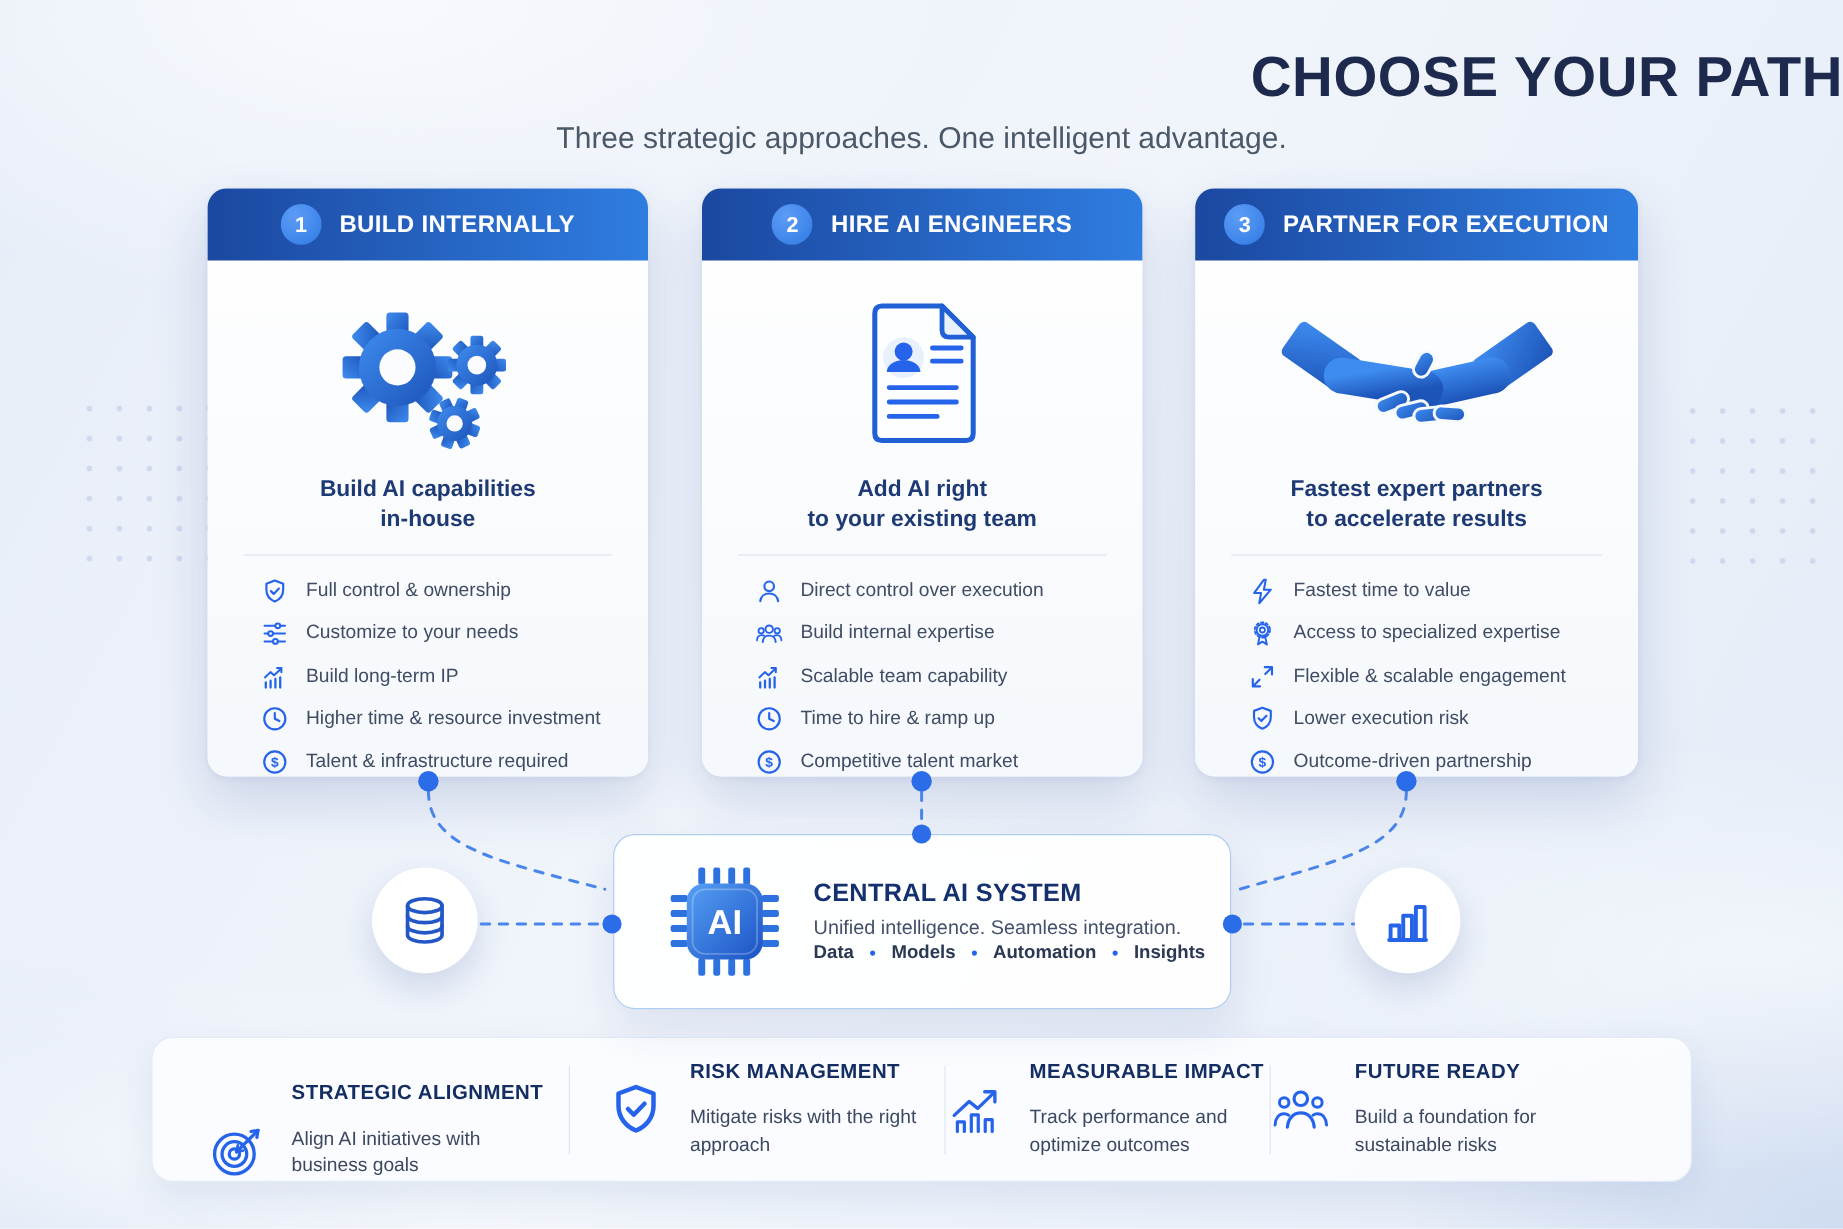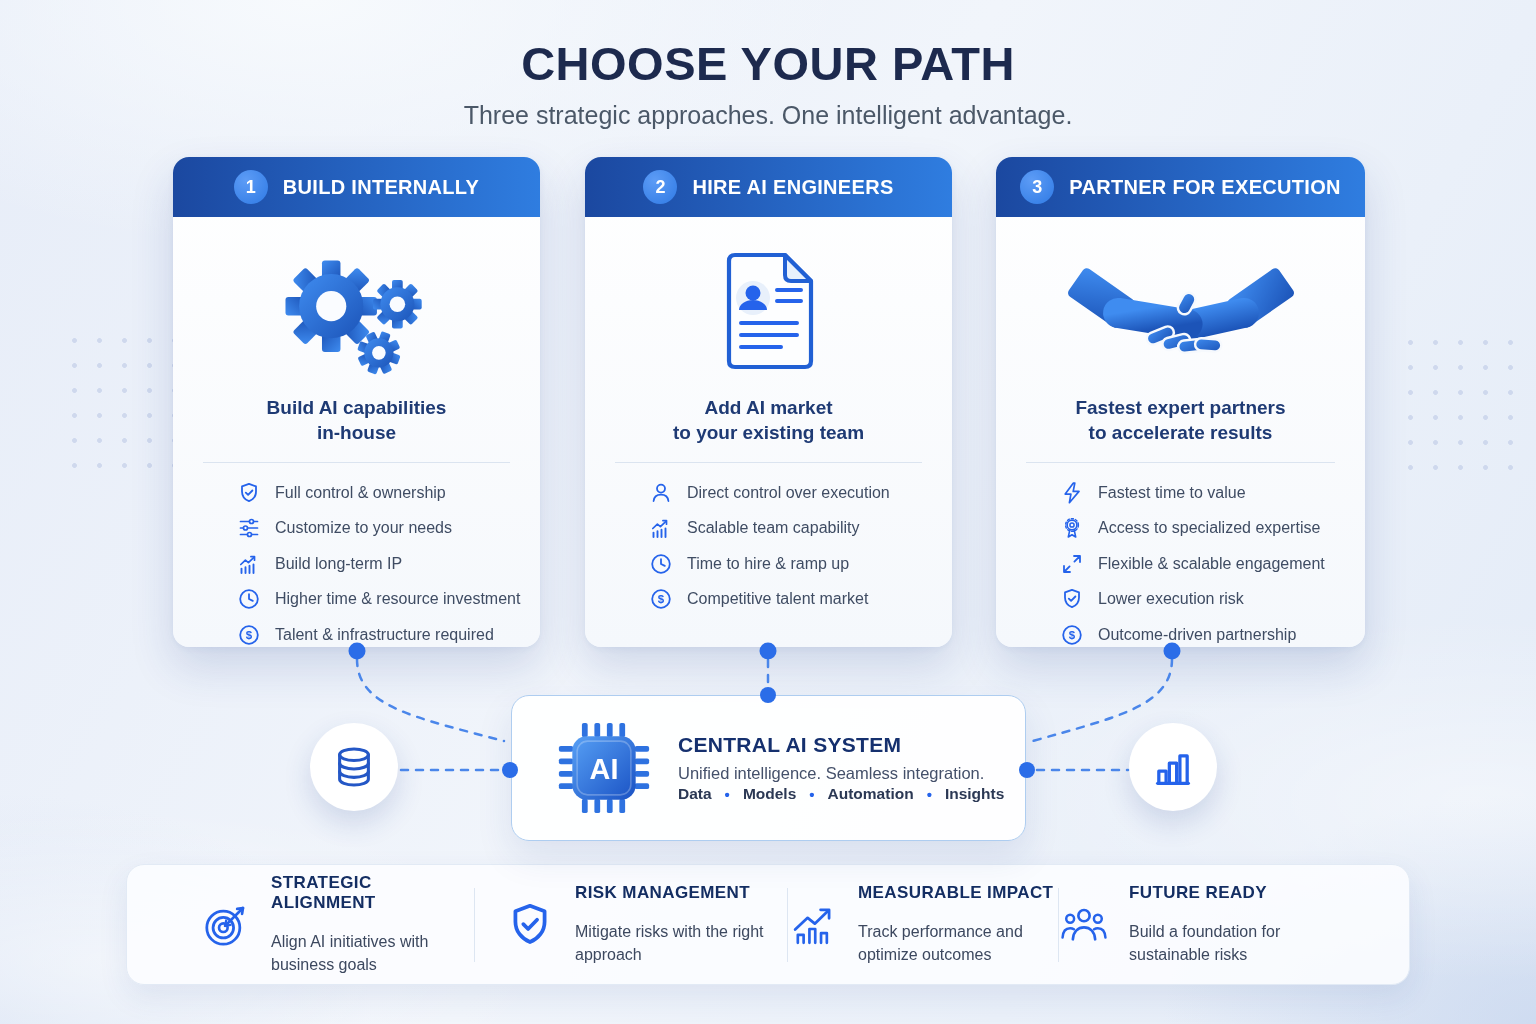--- a/index.html
+++ b/index.html
@@ -20,21 +20,21 @@
   .dotgrid {
     position: absolute;
     background-image: radial-gradient(#b9c6e4 2.1px, rgba(185,198,228,0) 2.7px);
     background-size: 25px 25px; opacity: .55;
   }
   .dotgrid.left  { left: 62px;  top: 328px; width: 145px; height: 145px; }
   .dotgrid.right { left: 1398px; top: 330px; width: 118px; height: 140px; }
 
   
   .title-block { position: absolute; top: 36px; left: 0; width: 100%; text-align: center; }
-  .main-title { margin: 0; font-size: 47px; font-weight: bold; letter-spacing: .5px; color: #1d2a4e; }
+  .main-title { margin: 0; font-size: 47px; font-weight: bold; letter-spacing: .5px; color: #1d2a4e; text-align: right; }
   .main-subtitle { margin: 10px 0 0; font-size: 25px; color: #4b5868; }
 
   
   .connectors { position: absolute; left: 0; top: 0; pointer-events: none; z-index: 5; }
 
   
   .card {
     position: absolute; top: 157px; width: 367px; height: 490px; border-radius: 16px;
     background: linear-gradient(180deg, #ffffff 0%, #f5f8fc 100%);
     box-shadow: 0 20px 44px rgba(28,62,140,.16), 0 2px 6px rgba(28,62,140,.06);
@@ -54,21 +54,21 @@
     background: radial-gradient(circle at 35% 30%, #5d9cf6, #2f7ae4);
     color: #fff; font-weight: bold; font-size: 18px;
     display: flex; align-items: center; justify-content: center;
   }
   .card-title { margin: 0; color: #fff; font-size: 20px; font-weight: bold; letter-spacing: .3px; }
 
   .card-iconwrap { height: 158px; margin-top: 16px; display: flex; align-items: center; justify-content: center; }
   .card-desc { margin: 4px 0 0; text-align: center; color: #1e3a74; font-size: 19px; font-weight: bold; line-height: 1.32; }
   .card-divider { height: 1px; background: #dbe4f0; margin: 17px 30px 12px; }
 
-  .feature-list { list-style: none; margin: 0; padding: 0 10px 0 64px; }
+  .feature-list { list-style: none; margin: 0; padding: 0 10px 0 44px; }
   .feature-list li { display: flex; align-items: center; gap: 14px; height: 35.5px; }
   .li-svg { width: 24px; height: 24px; flex: none; stroke: #2563eb; fill: none; stroke-linecap: round; stroke-linejoin: round; }
   .li-label { color: #3f4c63; font-size: 16px; }
 
   
   .side-circle {
     position: absolute; width: 88px; height: 88px; border-radius: 50%;
     background: #fff; box-shadow: 0 12px 28px rgba(28,62,140,.16);
     display: flex; align-items: center; justify-content: center; z-index: 4;
   }
@@ -89,21 +89,21 @@
   .tag-dot { color: #2563eb; font-size: 15px; }
 
   
   .footer {
     position: absolute; left: 126px; top: 864px; width: 1284px; height: 121px;
     border-radius: 18px; background: rgba(252,253,255,.88);
     border: 1px solid #e2eaf5; box-shadow: 0 12px 30px rgba(28,62,140,.09);
     display: flex; align-items: center; z-index: 2;
   }
   .footer-item { display: flex; align-items: center; gap: 20px; height: 100%; }
-  .footer-item:nth-of-type(1) { flex: 0 0 347px; padding-left: 74px; }
+  .footer-item:nth-of-type(1) { flex: 0 0 347px; padding-left: 46px; align-items: flex-end; }
   .footer-item:nth-of-type(2) { flex: 0 0 295px; padding-left: 34px; }
   .footer-item:nth-of-type(3) { flex: 0 0 312px; padding-left: 30px; }
   .footer-item:nth-of-type(4) { flex: 0 0 328px; padding-left: 44px; }
   .footer-divider { width: 1px; height: 74px; background: #dde6f2; flex: none; }
   .f-svg { width: 50px; height: 50px; flex: none; stroke: #2563eb; fill: none; stroke-linecap: round; stroke-linejoin: round; }
   .f-title { margin: 0; font-size: 17px; font-weight: bold; color: #142e63; letter-spacing: .4px; }
   .f-desc { margin: 18px 0 0; font-size: 16px; color: #3c485f; line-height: 1.42; max-width: 200px; }
 
   .hidden-defs { position: absolute; width: 0; height: 0; overflow: hidden; }
 </style>
@@ -332,30 +332,36 @@
         <path d="M76 8v20q0 6 6 6h20z" fill="#e8f1fc" stroke="#2160d4" stroke-width="4" stroke-linejoin="round"></path>
         <circle cx="44" cy="51" r="17" fill="#e8f0fb"></circle>
         <circle cx="44" cy="46" r="7.5" fill="#2563eb"></circle>
         <path d="M30 63a14 10 0 0 1 28 0z" fill="#2563eb"></path>
         <g stroke="#2563eb" stroke-width="4" stroke-linecap="round">
           <path d="M68 43h24M68 54h24M32 76h56M32 88h56M32 100h40"></path>
         </g>
       </svg>
     </div>
     <p class="card-desc">
-      <span>Add AI market</span><br>
+      <span>Add AI right</span><br>
       <span>to your existing team</span>
     </p>
     <div class="card-divider"></div>
     <ul class="feature-list">
       <li>
         <svg class="li-svg">
             <use href="#i-person"></use>
           </svg>
         <span class="li-label">Direct control over execution</span>
+      </li>
+      <li>
+        <svg class="li-svg">
+            <use href="#i-team"></use>
+          </svg>
+        <span class="li-label">Build internal expertise</span>
       </li>
       <li>
         <svg class="li-svg">
             <use href="#i-chart-growth"></use>
           </svg>
         <span class="li-label">Scalable team capability</span>
       </li>
       <li>
         <svg class="li-svg">
             <use href="#i-clock"></use>

